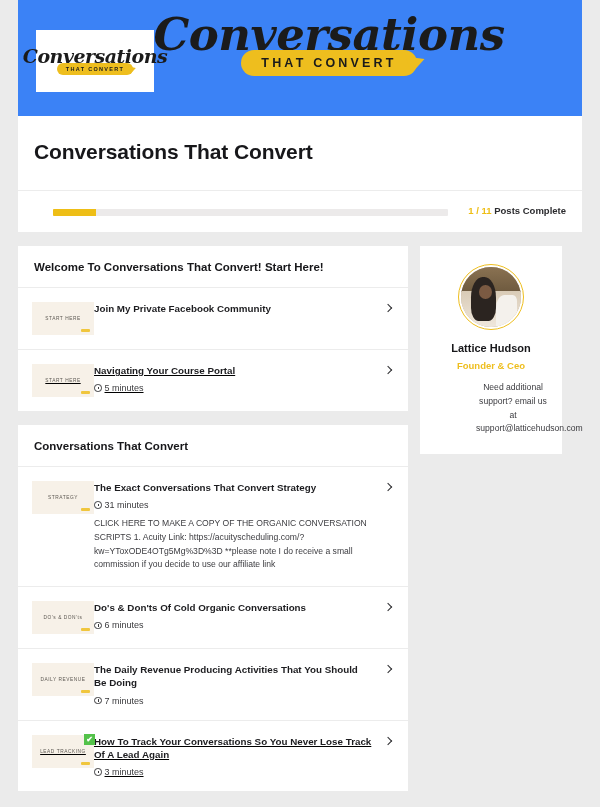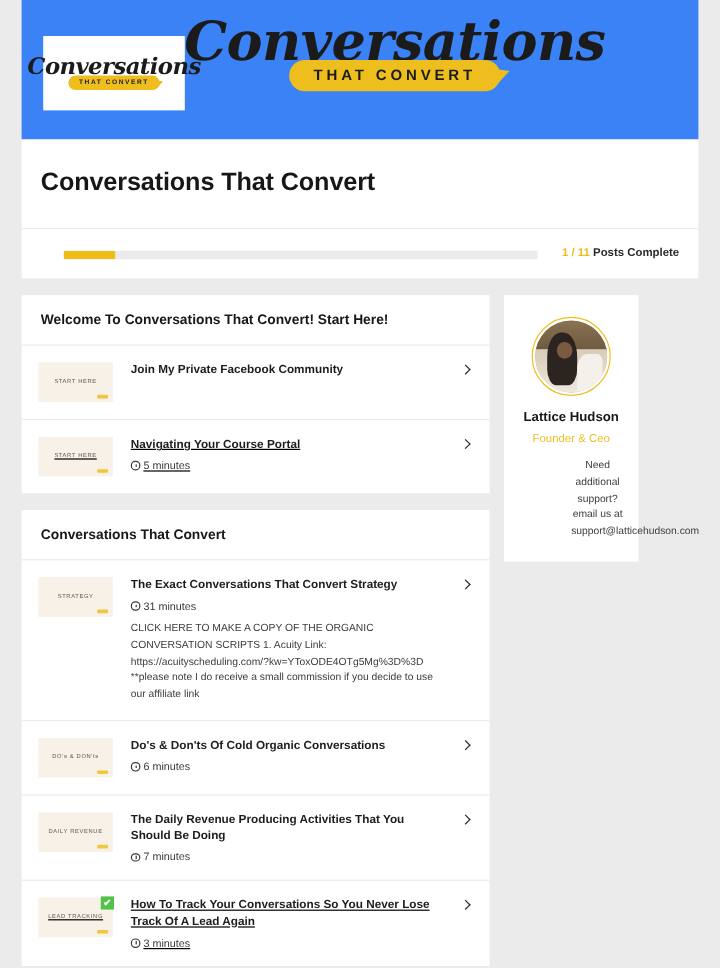--- a/index.html
+++ b/index.html
@@ -145,21 +145,21 @@
   .progress-count { color: #eebe16; }
 
   
   .body-area {
     margin: 14px 18px 0 18px;
     display: flex;
     gap: 12px;
     align-items: flex-start;
   }
   .col-main { width: 390px; }
-  .col-side { width: 112px; }
+  .col-side { width: 142px; }
 
   .card {
     background: #ffffff;
     margin-bottom: 14px;
   }
 
   .section-head {
     padding: 15px 16px 14px 16px;
     border-bottom: 1px solid #ececec;
     font-size: 11.5px;
@@ -216,21 +216,20 @@
     background: #53c24a;
     color: #ffffff;
     font-size: 8px;
     line-height: 11px;
     text-align: center;
     font-weight: 700;
   }
 
   .lesson-body {
     flex: 1;
-    padding-left: 15px;
     padding-right: 22px;
     min-width: 0;
   }
   .lesson-title {
     font-size: 9.8px;
     font-weight: 700;
     color: #1d1d20;
     line-height: 1.35;
   }
   .lesson-meta {
@@ -316,21 +315,21 @@
   .profile-name {
     margin-top: 12px;
     font-size: 11px;
     font-weight: 700;
     color: #17171a;
   }
   .profile-role {
     margin-top: 6px;
     font-size: 9.5px;
     color: #eebe1e;
-    font-weight: 400;
+    font-weight: 700;
   }
   .profile-support {
     margin-top: 10px;
     font-size: 8.6px;
     color: #3c3c40;
     line-height: 1.6;
     margin-left: 44px;
   }
 </style>
 </head>

